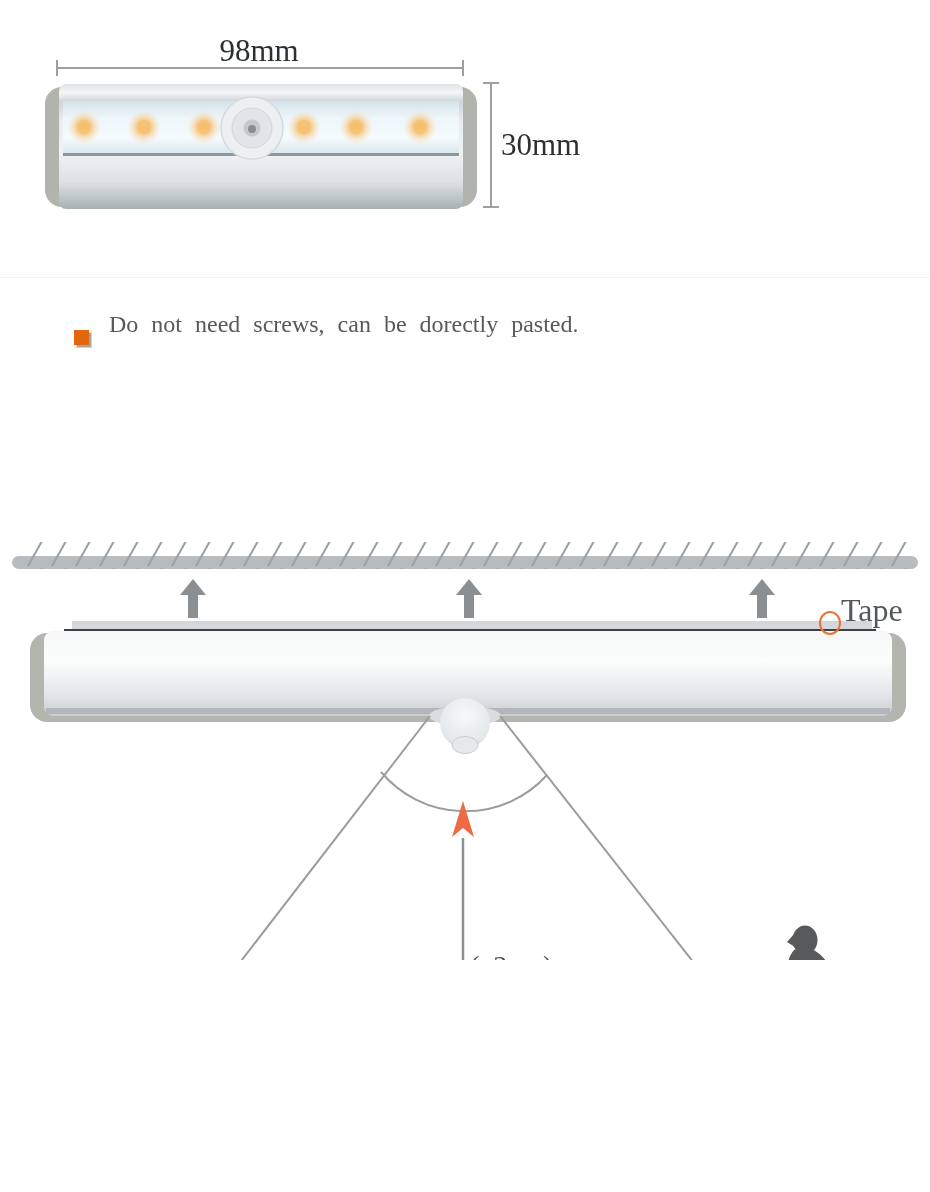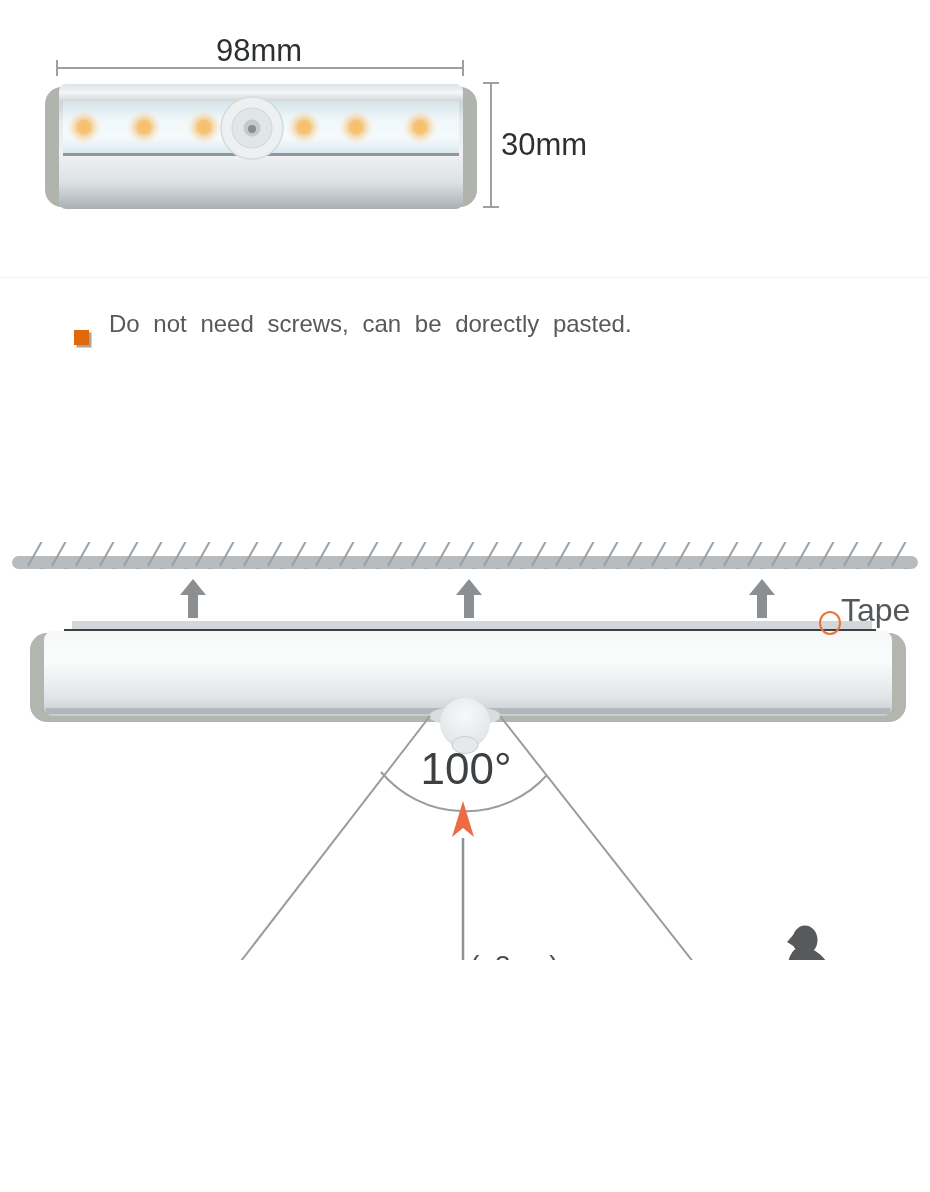--- a/index.html
+++ b/index.html
@@ -1,17 +1,17 @@
 <!DOCTYPE html>
 <html><head>
 <meta charset="utf-8">
 <style>
   html,body{margin:0;padding:0;background:#fff;}
   .page{position:relative;width:930px;height:960px;background:#ffffff;overflow:hidden;
-        font-family:Liberation Sans, sans-serif;}
+        font-family:Liberation Serif, serif;}
   .abs{position:absolute;}
   .dim-label{position:absolute;font-size:31px;color:#2d3032;text-align:right;}
   .center{text-align:center;}
   .divider{position:absolute;left:0;top:277px;width:930px;height:1px;background:#f4f1ee;}
   .features{position:absolute;left:74px;top:303px;width:796px;}
   .feat{display:flex;align-items:flex-end;}
   .feat .sq{flex:0 0 15px;width:15px;height:15px;margin-top:13px;background:#e2660c;
             box-shadow:2.5px 2.5px 0 #aaa49a;}
   .feat p{margin:0 0 0 20px;flex:1;font-size:24px;line-height:42px;color:#58595b;
           word-spacing:7px;text-align:justify;}
@@ -187,17 +187,16 @@
       <circle cx="102" cy="123" r="7"></circle>
       <rect x="84" y="118" width="50" height="42" rx="5" transform="rotate(30 109 139)"></rect>
       <path d="M64,104 L40,150 L14,196" stroke="#58595b" stroke-width="17" stroke-linecap="round" stroke-linejoin="round" fill="none"></path>
       <path d="M82,106 L98,154 L122,198" stroke="#58595b" stroke-width="17" stroke-linecap="round" stroke-linejoin="round" fill="none"></path>
       <rect x="-3" y="203" width="38" height="14" rx="7" transform="rotate(-10 16 210)"></rect>
       <rect x="108" y="206" width="38" height="14" rx="7" transform="rotate(26 127 213)"></rect>
     </g>
   </svg>
 
   <div class="lbl" id="lbl-tape">Tape</div>
-  <div class="lbl" id="lbl-angle">100°</div>
   <div class="lbl" id="lbl-3m-v">(  3m  )</div>
   <div class="lbl" id="lbl-3m-h">(  3m  )</div>
 
 </div>
 
 </body></html>

